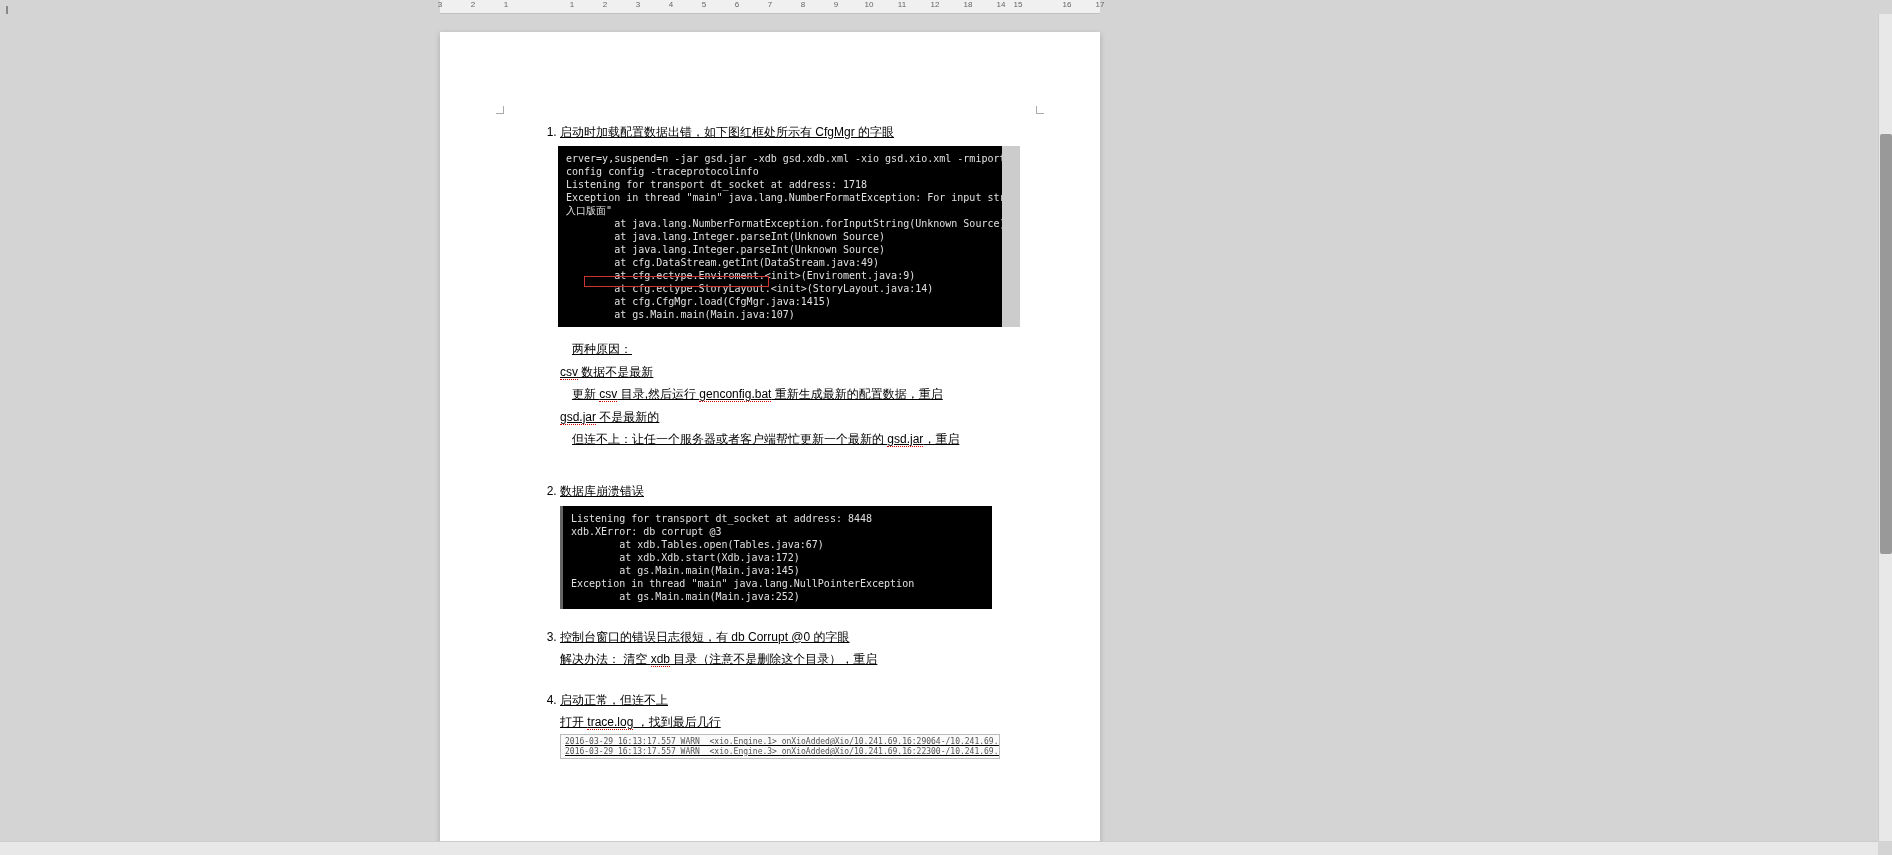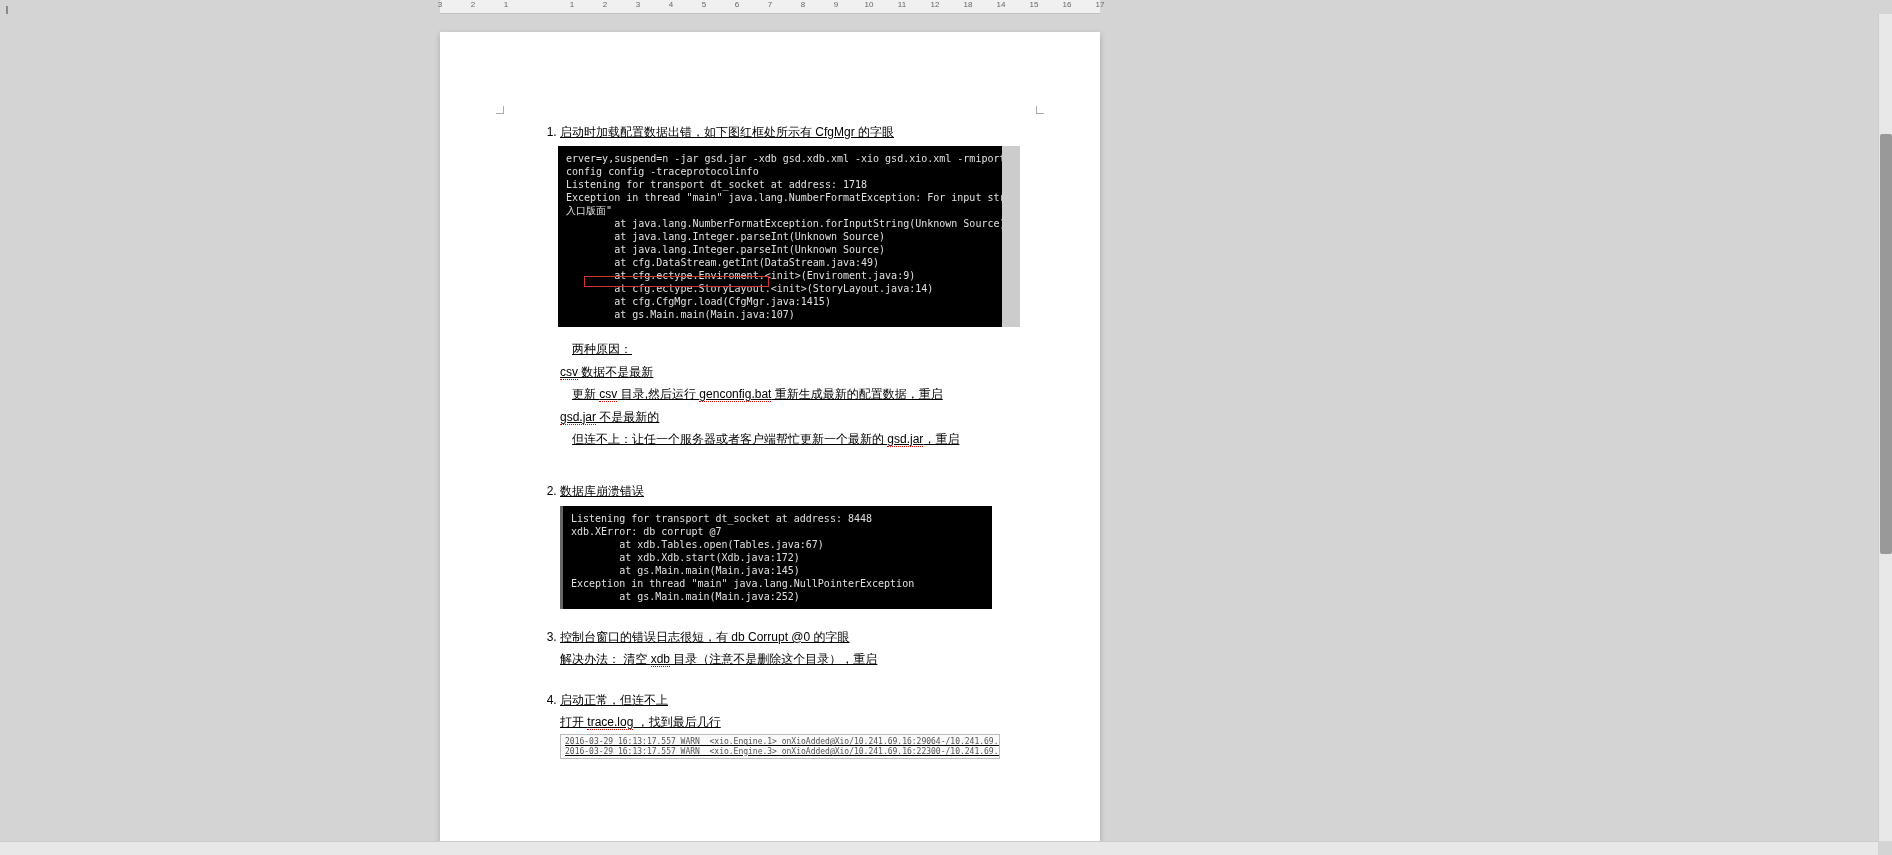--- a/index.html
+++ b/index.html
@@ -165,21 +165,21 @@
         <span class="tick" style="left: 264px;">5</span>
         <span class="tick" style="left: 297px;">6</span>
         <span class="tick" style="left: 330px;">7</span>
         <span class="tick" style="left: 363px;">8</span>
         <span class="tick" style="left: 396px;">9</span>
         <span class="tick" style="left: 429px;">10</span>
         <span class="tick" style="left: 462px;">11</span>
         <span class="tick" style="left: 495px; text-align: center;">12</span>
         <span class="tick" style="left: 528px;">18</span>
         <span class="tick" style="left: 561px;">14</span>
-        <span class="tick" style="left: 594px;">15</span>
+        <span class="tick" style="left: 578px;">15</span>
         <span class="tick" style="left: 627px;">16</span>
         <span class="tick" style="left: 660px;">17</span>
       </div>
   </div>
 
   <div class="scroll-area">
     <div class="page">
       <div class="margin-mark margin-tl"></div>
       <div class="margin-mark margin-tr"></div>
 
@@ -205,21 +205,21 @@
           <div class="para"><span class="misspell">csv</span><span> 数据不是最新</span></div>
           <div class="para indent"><span>更新 </span><span class="misspell">csv</span><span> 目录,然后运行 </span><span class="misspell">genconfig.bat</span><span> 重新生成最新的配置数据，重启</span></div>
           <div class="para"><span class="misspell">gsd.jar</span><span> 不是最新的</span></div>
           <div class="para indent"><span>但连不上：让任一个服务器或者客户端帮忙更新一个最新的 </span><span class="misspell">gsd.jar</span><span>，重启</span></div>
           <div style="height:18px"></div>
         </li>
 
         <li>
           <span>数据库崩溃错误</span>
           <div class="terminal two"><span>Listening for transport dt_socket at address: 8448
-xdb.XError: db corrupt @7
+xdb.XError: db corrupt @3
         at xdb.Tables.open(Tables.java:67)
         at xdb.Xdb.start(Xdb.java:172)
         at gs.Main.main(Main.java:145)
 Exception in thread "main" java.lang.NullPointerException
         at gs.Main.main(Main.java:252)</span></div>
         </li>
 
         <li style="margin-top:-12px;">
           <div style="height:16px"></div>
           <div class="para">控制台窗口的错误日志很短，有 db Corrupt @0 的字眼</div>

